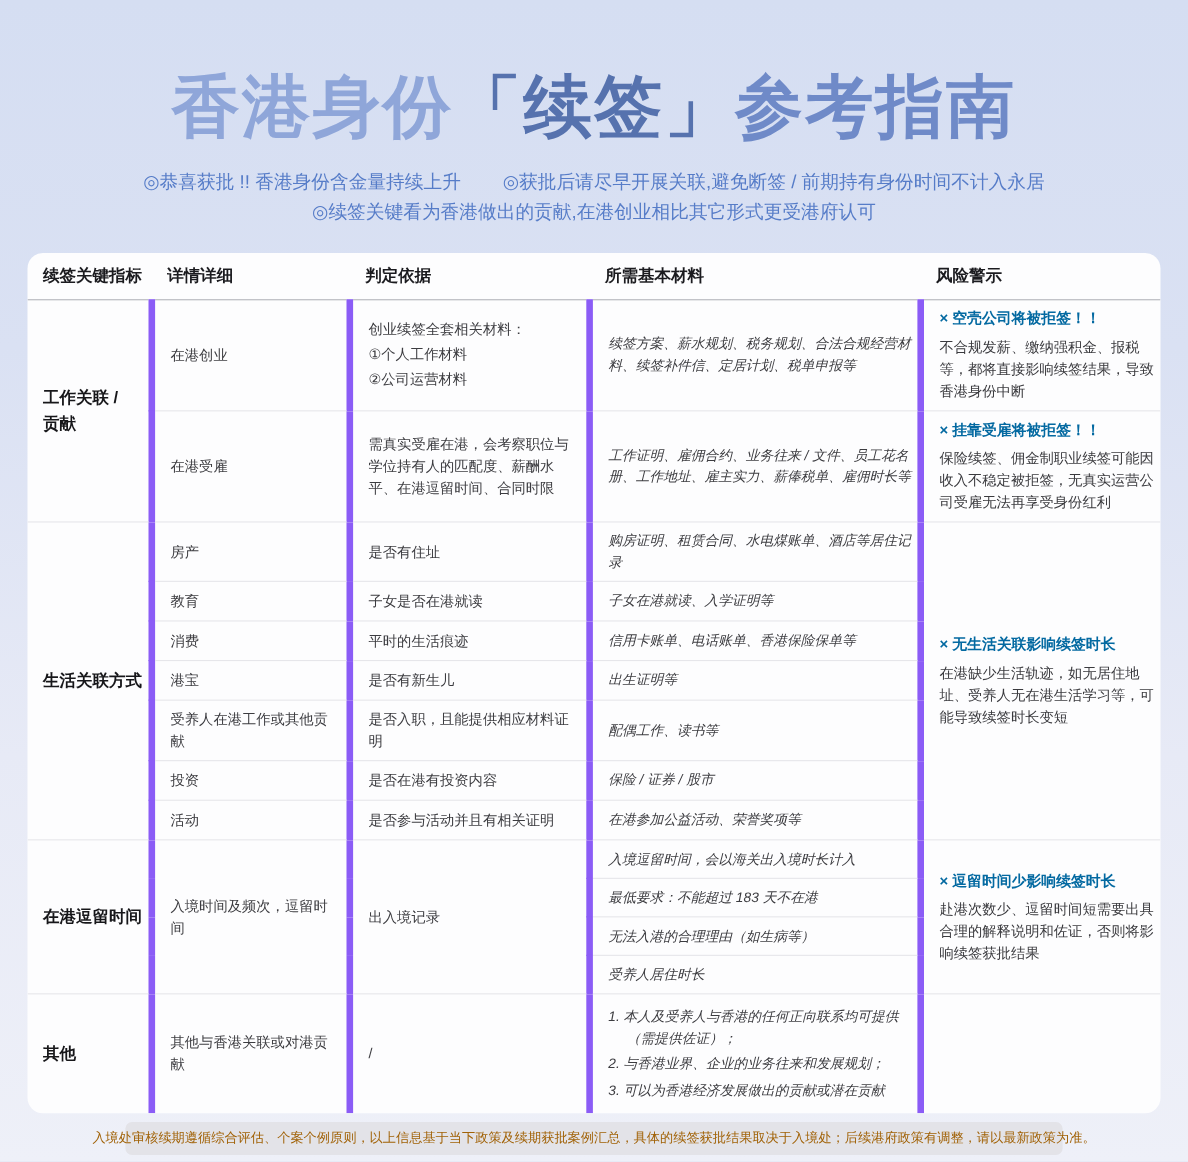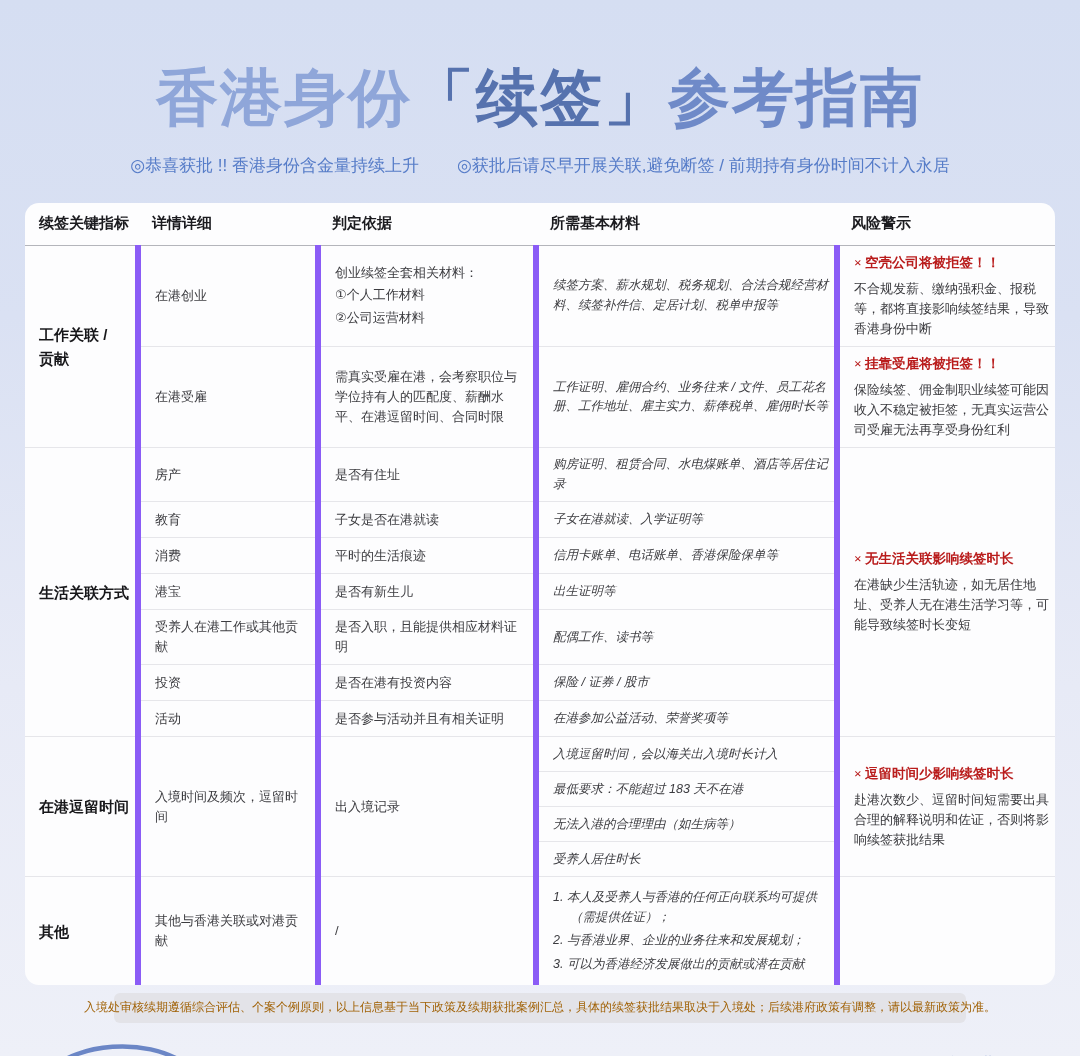--- a/index.html
+++ b/index.html
@@ -50,21 +50,21 @@
     vertical-align:middle;
     border-bottom:1px solid #e6e6ea;
     border-right:6px solid #8b5cf6;
   }
   td.last, td.risk { border-right:none; }
   td.ind {
     font-weight:700; font-size:15px; color:#17171a;
     white-space:pre-line;
   }
   td.mat { font-size:12.5px; padding-right:4px;font-style:italic; }
-  .risk-title { font-weight:700; color:#b91c1c; font-size:13.5px; margin-bottom:5px;font-family:Liberation Serif, serif; }
+  .risk-title { font-weight:700; color:#0369a1; font-size:13.5px; margin-bottom:5px; }
   .risk-body { font-size:13px; color:#3a3a3e; }
   .basis-line { line-height:1.75; }
   .num-item { text-indent:-1.35em; padding-left:1.35em; margin:4px 0; }
   tr.rh-hdr { height:42px; }
   tr.rh-a { height:98px; }
   tr.rh-b { height:85px; }
   tr.rh-s2 { height:36px; }
   tr.rh-s3 { height:35px; }
   tr.rh-s4 { height:100px; }
   tr.lastrow td { border-bottom:none; }
@@ -92,20 +92,21 @@
 <div class="page">
 
   <h1 class="title"><span class="t1">香港身份</span><span class="t2">「续签」</span><span class="t3">参考指南</span></h1>
 
   <div class="bullets">
     <div class="bullet-line">
       <span>◎恭喜获批 !! 香港身份含金量持续上升</span>
       <span>◎获批后请尽早开展关联,避免断签 / 前期持有身份时间不计入永居</span>
     </div>
     <div class="bullet-line">
+      <span>◎续签关键看为香港做出的贡献,在港创业相比其它形式更受港府认可</span>
     </div>
   </div>
 
   <div class="card">
     <table>
       <colgroup>
         <col style="width:113px">
           <col style="width:180px">
           <col style="width:218px">
           <col style="width:301px">

